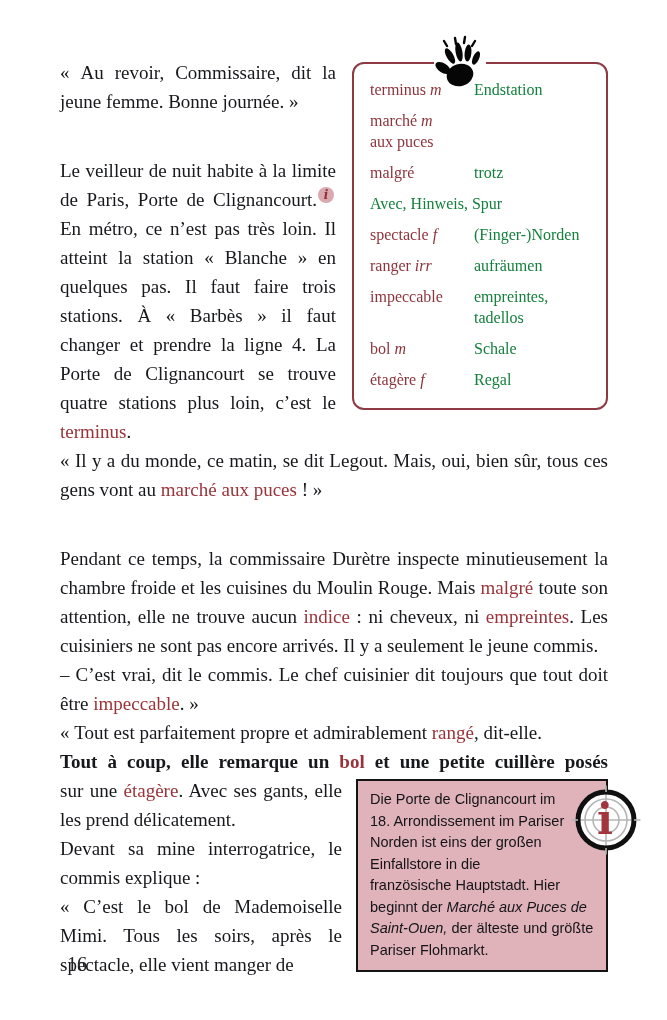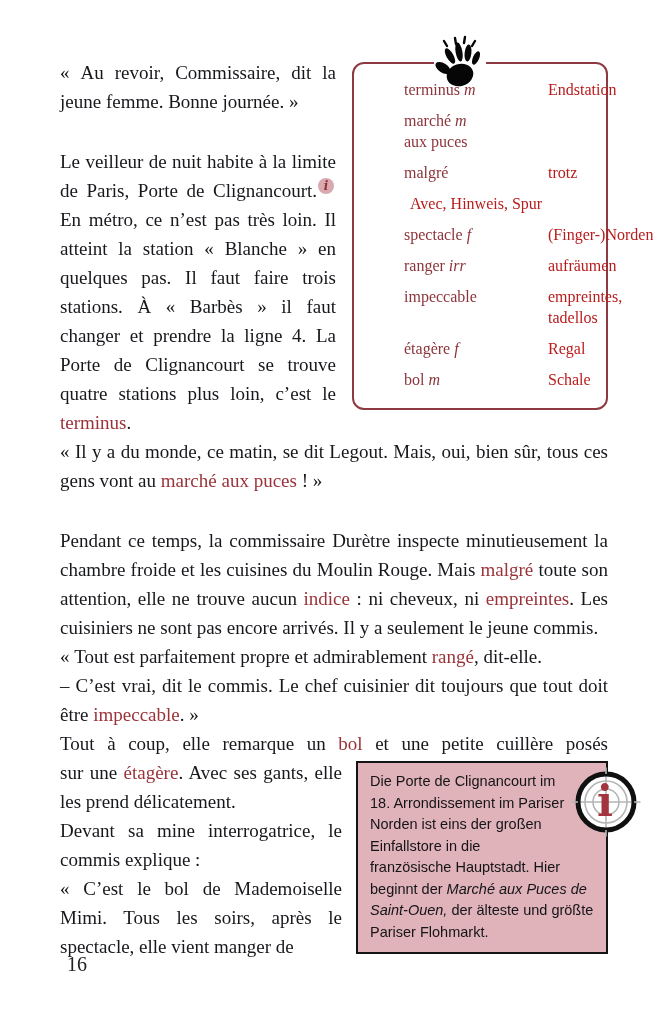--- a/index.html
+++ b/index.html
@@ -16,22 +16,22 @@
     left:60px;top:58px;
     width:548px;
   }
   .para{
     margin:0;
     font-size:19px;
     line-height:29px;
     text-align:justify;
     hyphens:none;
   }
-  .gap{margin-top:31px;}
-  .stretch{text-align-last:justify;}
+  .gap{margin-top:40px;}
+  .stretch{text-align-last:justify;font-weight:bold;}
   .red{color:#9a3339;}
   .i{font-style:italic;}
   .infodot{
     display:inline-block;
     width:16px;height:16px;
     border-radius:50%;
     background:#d9a9af;
     color:#8e2f36;
     font:bold italic 12px/16px "DejaVu Serif", serif;
     text-align:center;
@@ -52,27 +52,27 @@
   }
   .hand{
     position:absolute;
     top:-29px;left:74px;
     width:64px;height:60px;
   }
   .vrow{display:flex;margin-bottom:10px;}
   .vfr{
     width:104px;flex:none;
     color:#8d343b;
-    font-size:16px;line-height:21px;margin-left:34px;
+    font-size:16px;line-height:21px;
   }
   .vtag{font-style:italic;}
   .vde{
     flex:1;
-    color:#b91c1c;
-    font-size:16px;line-height:21px;margin-left:40px;
+    color:#15803d;
+    font-size:16px;line-height:21px;
   }
   
   .wrapzone{margin:0;}
   .info-box{
     float:right;
     width:252px;
     margin:3px 0 6px 14px;
     background:#dfb3b9;
     border:2.5px solid #141414;
     padding:8px 11px 9px 12px;
@@ -148,36 +148,36 @@
           </div>
           <div class="vrow">
             <div class="vfr"><span>ranger</span><i class="vtag"> irr</i></div>
             <div class="vde">aufräumen</div>
           </div>
           <div class="vrow">
             <div class="vfr"><span>impeccable</span></div>
             <div class="vde">empreintes, tadellos</div>
           </div>
           <div class="vrow">
+            <div class="vfr"><span>bol</span><i class="vtag"> m</i></div>
+            <div class="vde">Schale</div>
+          </div>
+          <div class="vrow">
             <div class="vfr"><span>étagère</span><i class="vtag"> f</i></div>
             <div class="vde">Regal</div>
-          </div>
-          <div class="vrow">
-            <div class="vfr"><span>bol</span><i class="vtag"> m</i></div>
-            <div class="vde">Schale</div>
           </div>
         </div>
     </aside>
 
     <p class="para"><span>«&nbsp;Au revoir, Commissaire, dit la jeune femme. Bonne journée.&nbsp;»</span></p>
     <p class="para gap"><span>Le veilleur de nuit habite à la limite de Paris, Porte de Clignancourt.</span><span class="infodot">i</span><span> En métro, ce n’est pas très loin. Il atteint la station «&nbsp;Blanche&nbsp;» en quelques pas. Il faut faire trois stations. À «&nbsp;Barbès&nbsp;» il faut changer et prendre la ligne 4. La Porte de Clignancourt se trouve quatre stations plus loin, c’est le </span><span class="red">terminus</span><span>.</span></p>
     <p class="para"><span>«&nbsp;Il y a du monde, ce matin, se dit Legout. Mais, oui, bien sûr, tous ces gens vont au </span><span class="red">marché aux puces</span><span>&nbsp;!&nbsp;»</span></p>
     <p class="para gap"><span>Pendant ce temps, la commissaire Durètre inspecte minutieusement la chambre froide et les cuisines du Moulin Rouge. Mais </span><span class="red">malgré</span><span> toute son attention, elle ne trouve aucun </span><span class="red">indice</span><span>&nbsp;: ni cheveux, ni </span><span class="red">empreintes</span><span>. Les cuisiniers ne sont pas encore arrivés. Il y a seulement le jeune commis.</span></p>
+    <p class="para"><span>– C’est vrai, dit le commis. Le chef cuisinier dit toujours que tout doit être </span><span class="red">impeccable</span><span>.&nbsp;»</span></p>
     <p class="para"><span>«&nbsp;Tout est parfaitement propre et admirablement </span><span class="red">rangé</span><span>, dit-elle.</span></p>
-    <p class="para"><span>– C’est vrai, dit le commis. Le chef cuisinier dit toujours que tout doit être </span><span class="red">impeccable</span><span>.&nbsp;»</span></p>
     <p class="para stretch"><span>Tout à coup, elle remarque un </span><span class="red">bol</span><span> et une petite cuillère posés</span></p>
 
     <div class="wrapzone">
       <aside class="info-box">
         <span class="target">
           <svg viewBox="0 0 70 70" width="70" height="70" aria-hidden="true">
             <circle cx="35" cy="35" r="28" fill="#ffffff"></circle>
             <g stroke="#b5b5b5" stroke-width="1.6" fill="none">
               <line x1="35" y1="5" x2="35" y2="65"></line>
               <line x1="5" y1="35" x2="65" y2="35"></line>

